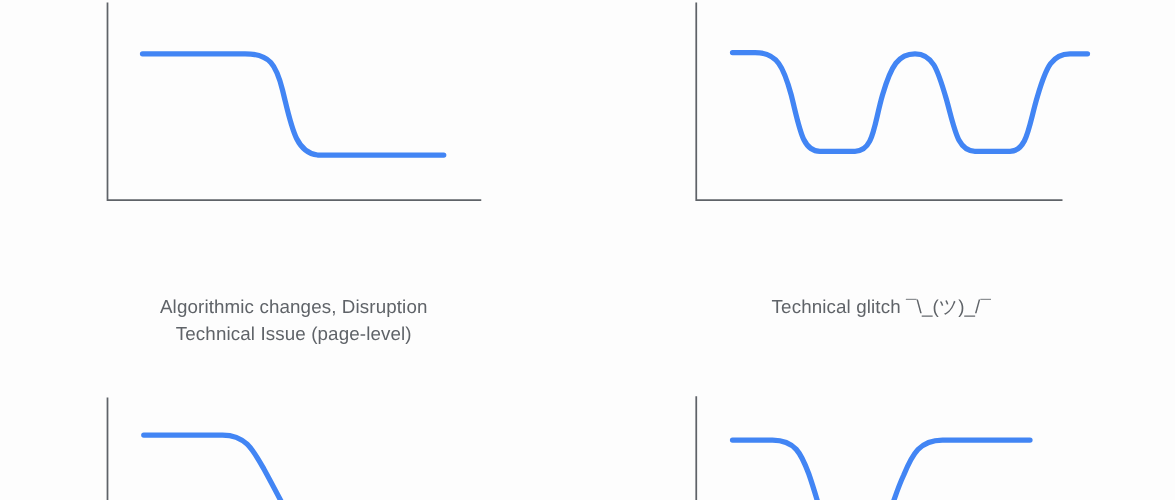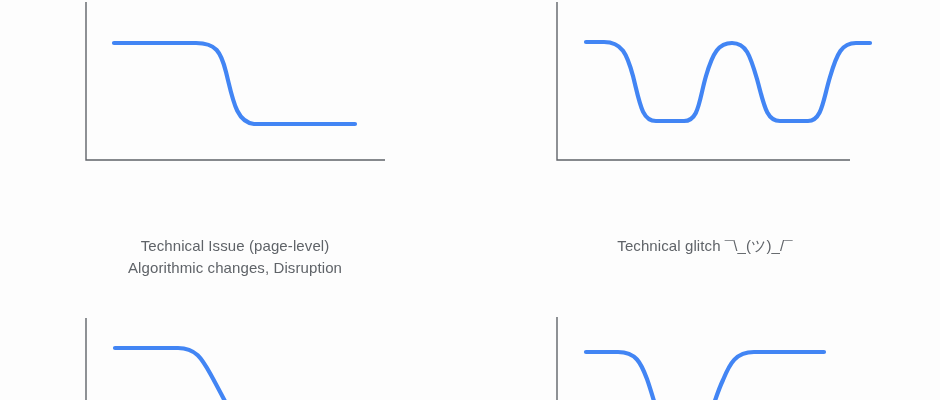--- a/index.html
+++ b/index.html
@@ -61,22 +61,22 @@
 
   <div class="cell cell-tl">
     <div class="chart-wrap">
       <svg class="chart-svg" width="470" height="175" viewBox="0 0 470 175">
         <path d="M 86 2 L 86 160 L 385 160" fill="none" stroke="#5f6368" stroke-width="1.4"></path>
         <path d="M 114 43 L 196 43 C 216 43 221 52 226 72
                  C 233 100 236 122 254 124 L 355 124" fill="none" stroke="#4285f4" stroke-width="4.2" stroke-linecap="round" stroke-linejoin="round"></path>
       </svg>
     </div>
     <div class="caption caption-top">
+      <span class="caption-line">Algorithmic changes, Disruption</span>
       <span class="caption-line">Technical Issue (page-level)</span>
-      <span class="caption-line">Algorithmic changes, Disruption</span>
     </div>
   </div>
 
   <div class="cell cell-tr">
     <div class="chart-wrap">
       <svg class="chart-svg" width="470" height="175" viewBox="0 0 470 175">
         <path d="M 87 2 L 87 160 L 380 160" fill="none" stroke="#5f6368" stroke-width="1.4"></path>
         <path d="M 116 42 L 134 42
                  C 152 42 157 54 163 76
                  C 170 104 172 121 186 121

